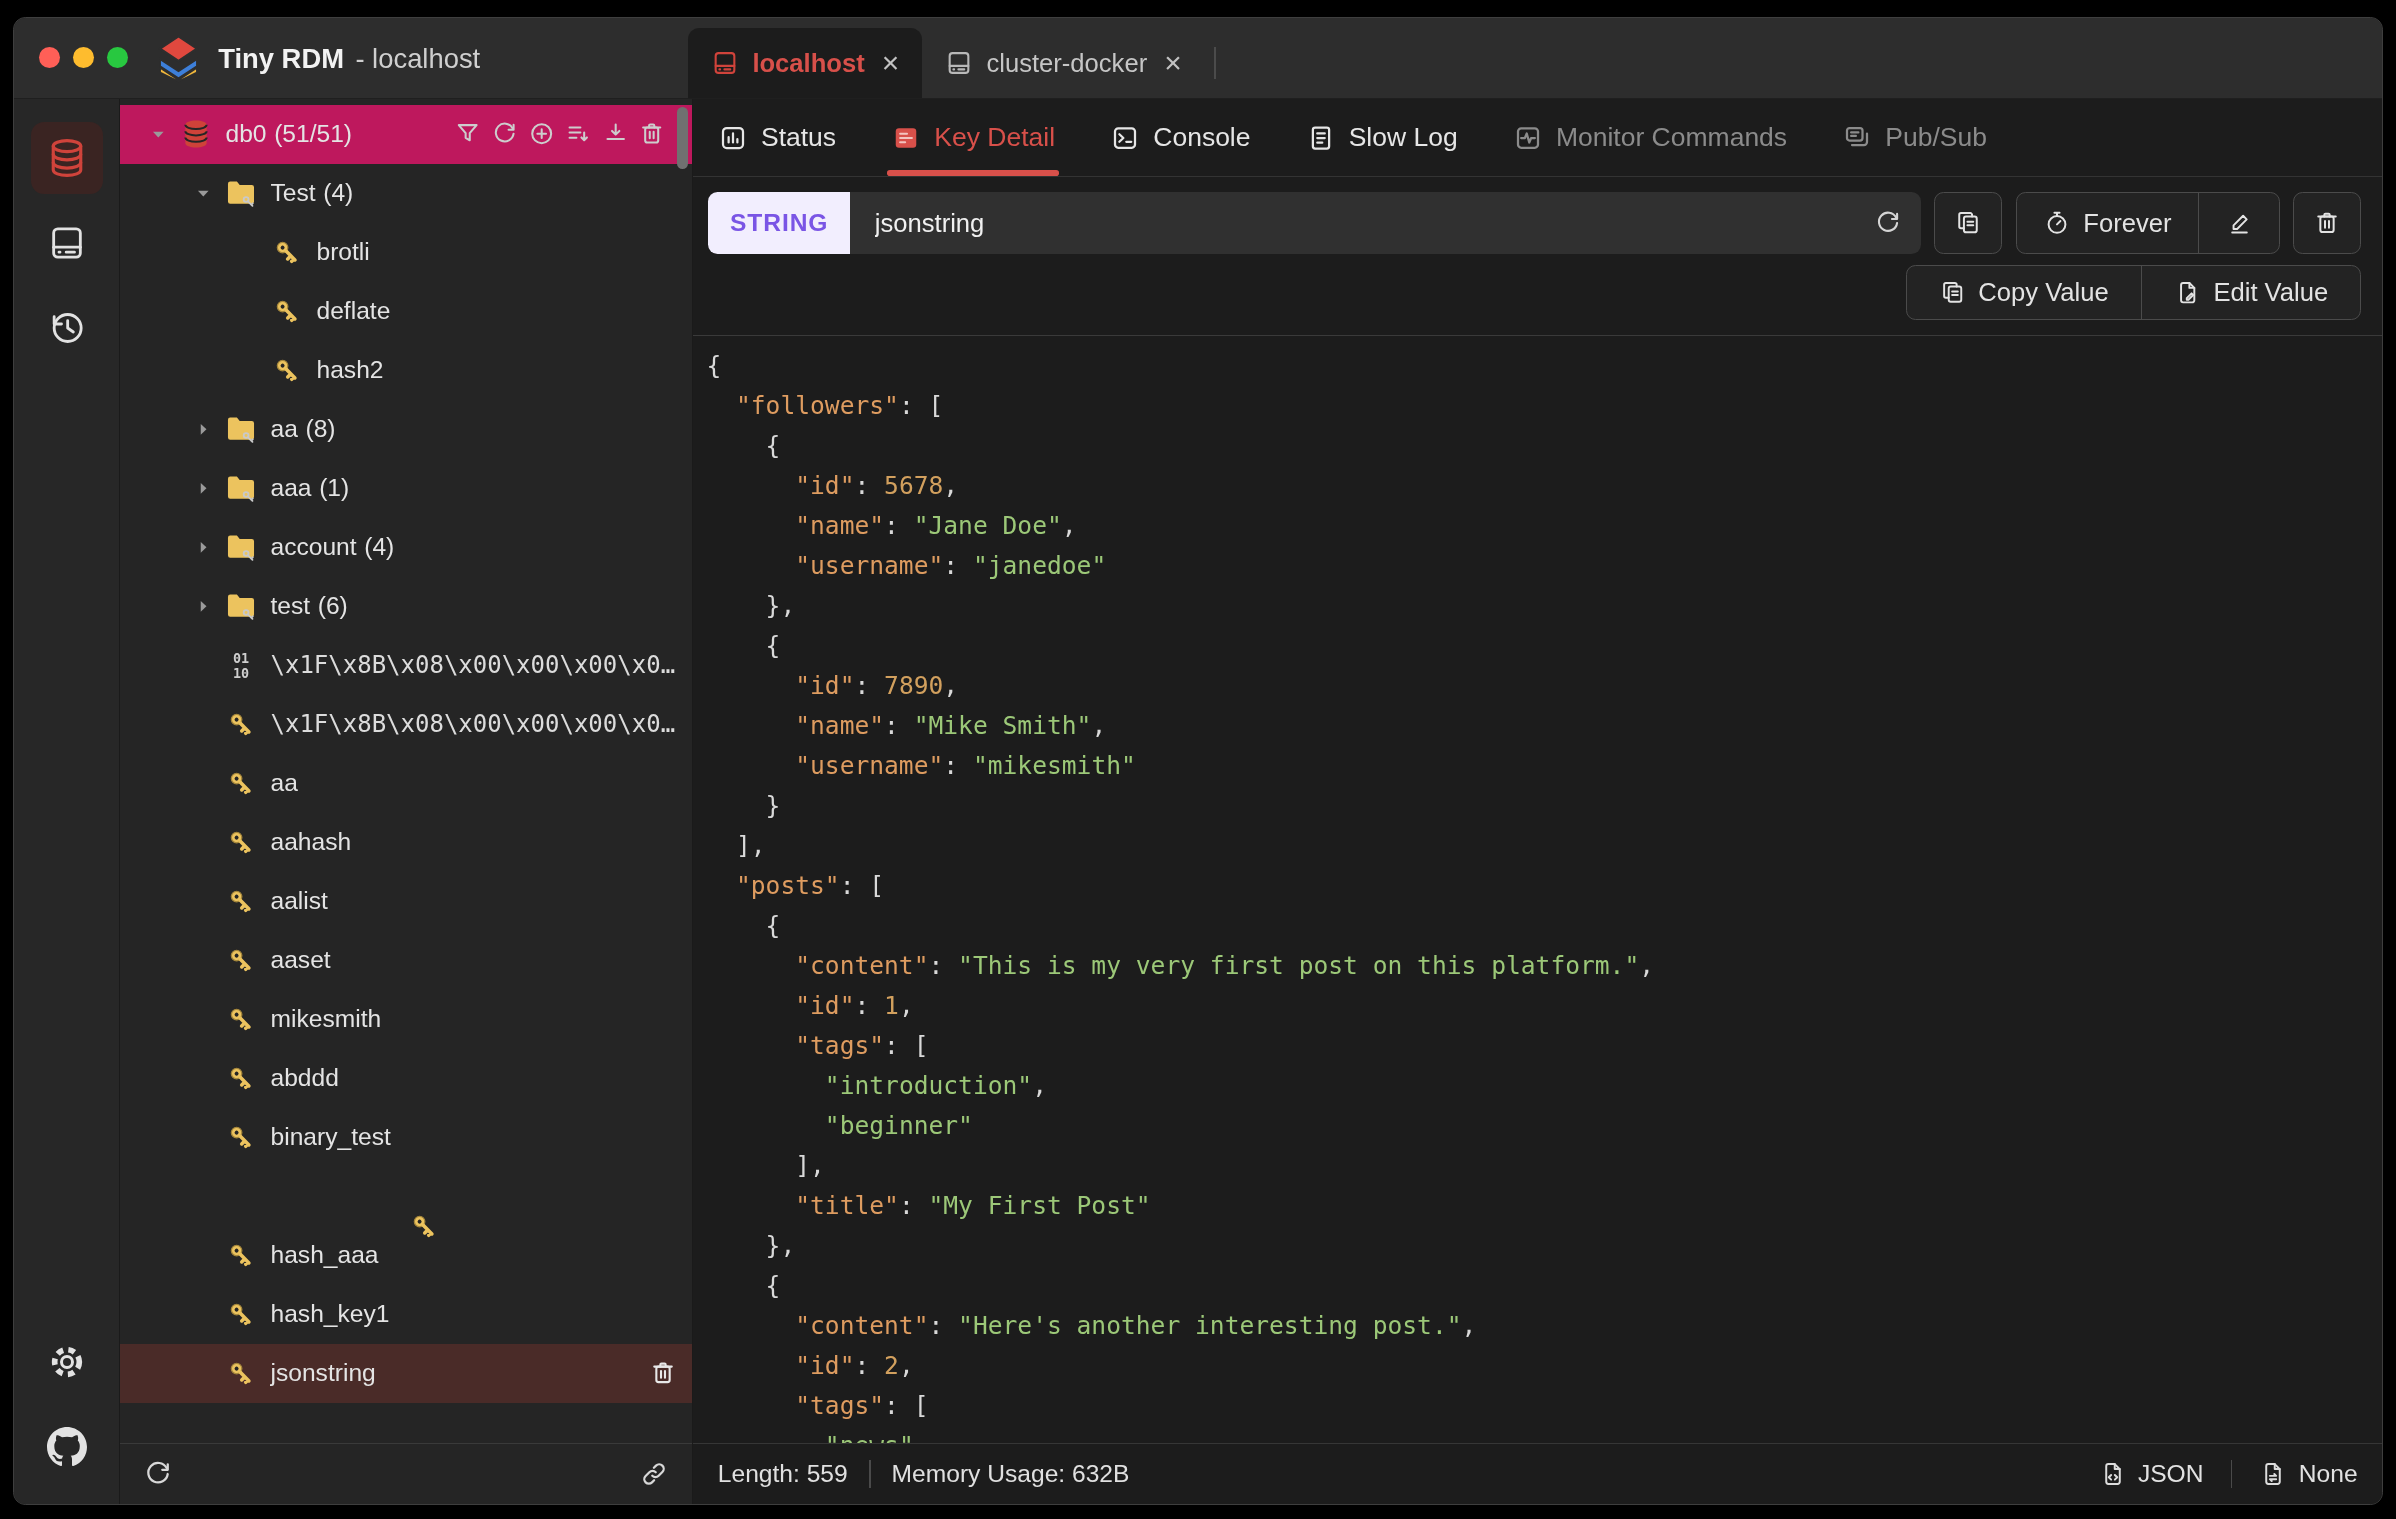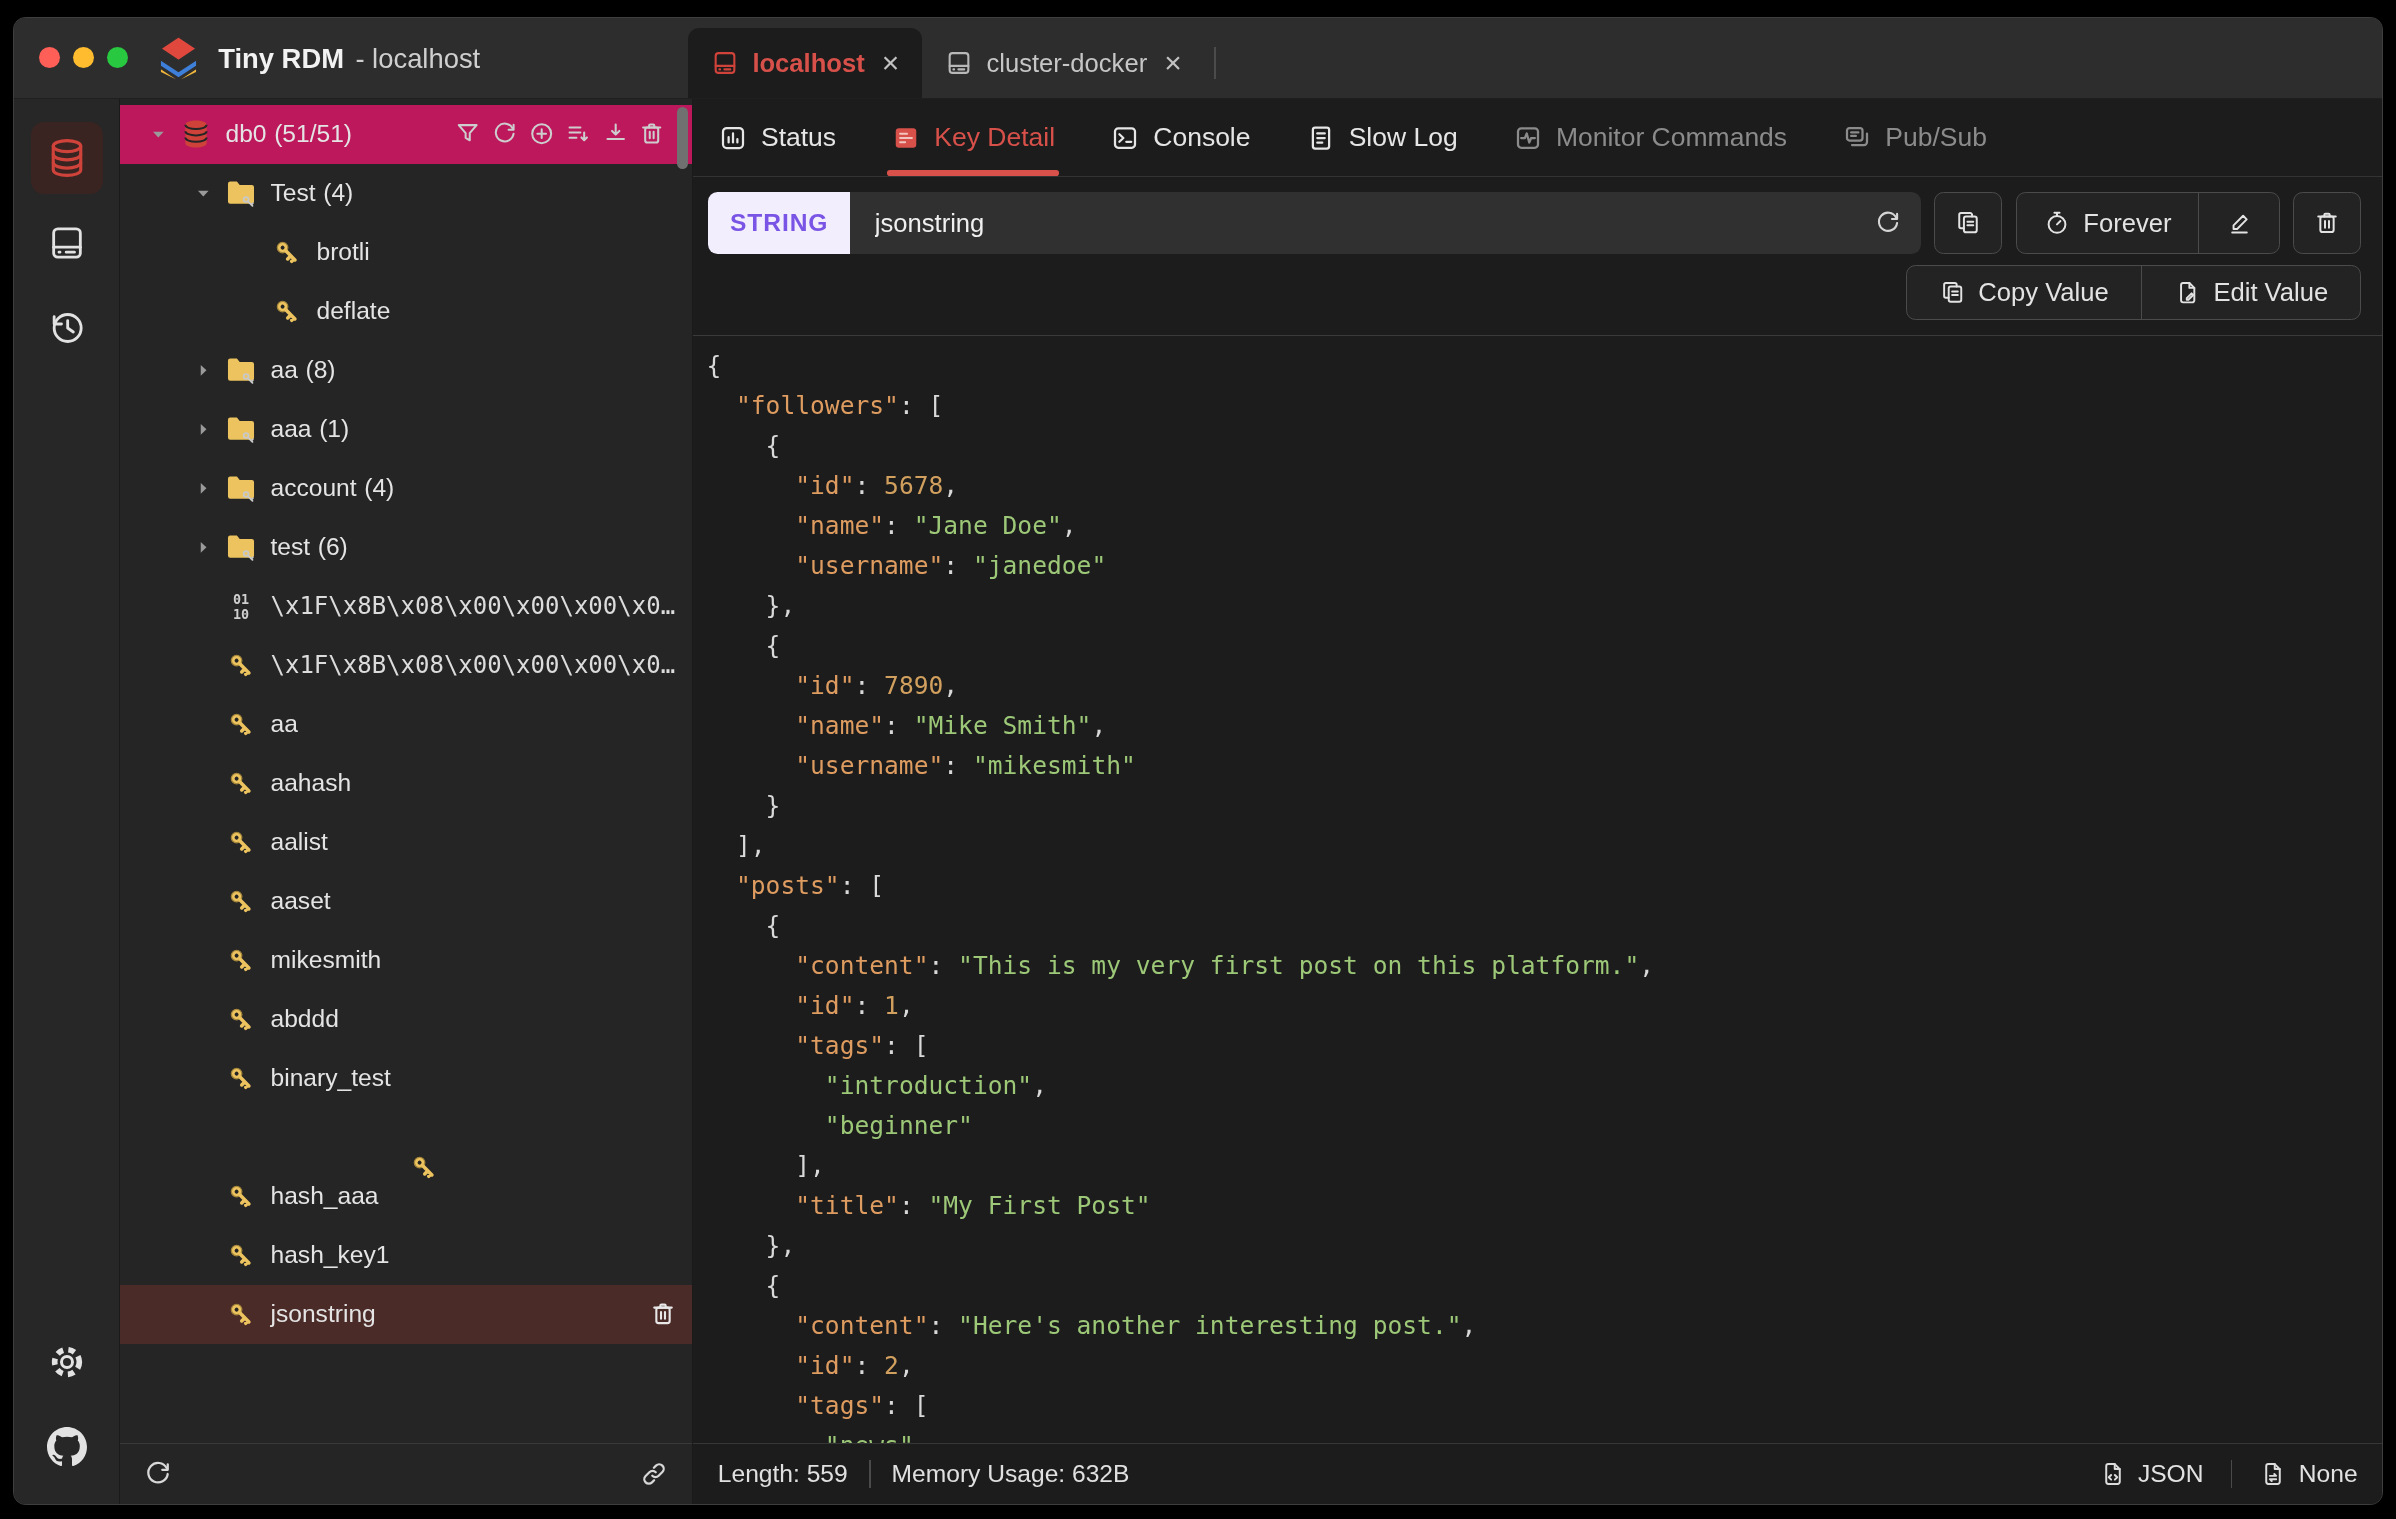--- a/index.html
+++ b/index.html
@@ -286,20 +286,33 @@
               <svg viewBox="0 0 24 24">
                 <g transform="rotate(45 12 12)">
                   <circle cx="7.6" cy="12" r="3.7" fill="#ecc35e" stroke="#a5873c" stroke-width="0.9"></circle>
                   <circle cx="7.6" cy="12" r="1.4" fill="#252525"></circle>
                   <path d="M11.3 12h8.6M15.8 12v3.1M19 12v2.3" stroke="#ecc35e" stroke-width="2.5" stroke-linecap="round" fill="none"></path>
                 </g>
               </svg>
             </span>
             <span class="row-label">deflate</span>
           </div>
+          <div class="tree-row key" style="padding-left: 108px;">
+            <span class="caret-slot"></span>
+            <span class="ic i36 row-icon">
+              <svg viewBox="0 0 24 24">
+                <g transform="rotate(45 12 12)">
+                  <circle cx="7.6" cy="12" r="3.7" fill="#ecc35e" stroke="#a5873c" stroke-width="0.9"></circle>
+                  <circle cx="7.6" cy="12" r="1.4" fill="#252525"></circle>
+                  <path d="M11.3 12h8.6M15.8 12v3.1M19 12v2.3" stroke="#ecc35e" stroke-width="2.5" stroke-linecap="round" fill="none"></path>
+                </g>
+              </svg>
+            </span>
+            <span class="row-label">hash2</span>
+          </div>
           <div class="tree-row folder" style="padding-left: 62px;">
             <span class="caret-slot">
               <span class="ic i26">
                 <svg viewBox="0 0 24 24">
                   <path d="M9.5 6.8l5.6 5.2-5.6 5.2z" fill="currentColor"></path>
                 </svg>
               </span>
             </span>
             <span class="ic i36 row-icon">
               <svg viewBox="0 0 24 24">

